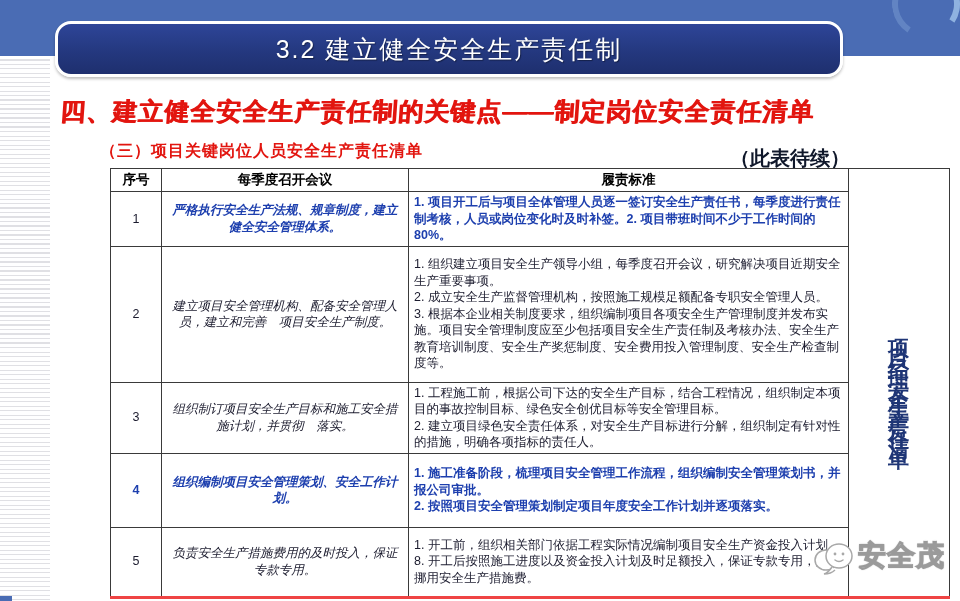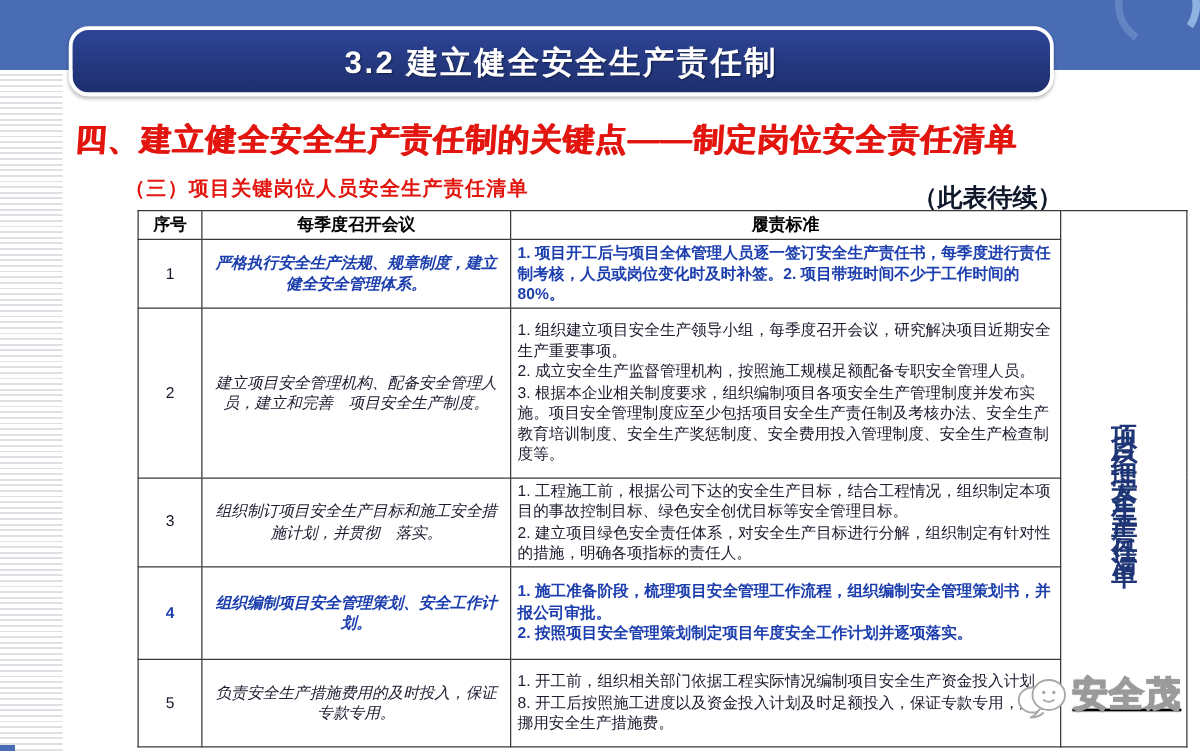--- a/index.html
+++ b/index.html
@@ -14,49 +14,49 @@
   
   .left-stripes{position:absolute;left:0;top:56px;width:50px;height:545px;
                 background:repeating-linear-gradient(180deg,#ffffff 0 3px,#e0e0e4 3px 4.5px);}
   .bottom-accent{position:absolute;left:0;top:596px;width:12px;height:5px;background:#4a6cb4;}
 
   
   .title-bar{position:absolute;left:55px;top:21px;width:788px;height:56px;
              background:linear-gradient(180deg,#2e4598 0%,#24387f 55%,#1e2f6e 100%);
              border:3px solid #ffffff;border-radius:16px;box-shadow:0 2px 3px rgba(0,0,0,.25);
              display:flex;align-items:center;justify-content:center;}
-  .title-bar .title{color:#ffffff;font-size:25px;font-weight:bold;letter-spacing:2px;
+  .title-bar .title{color:#ffffff;font-size:25px;font-weight:normal;letter-spacing:2px;
                     text-shadow:1px 1px 1px rgba(0,0,0,.4);}
 
   
   .heading-red{position:absolute;left:60px;top:95px;width:800px;font-size:25px;font-weight:bold;
                color:#e2150f;letter-spacing:1px;transform:skewX(-4deg);
                text-shadow:1px 0 0 #e2150f;white-space:nowrap;}
   .subtitle{position:absolute;left:100px;top:141px;font-size:16px;font-weight:bold;color:#e2150f;
             letter-spacing:1px;white-space:nowrap;}
   .note{position:absolute;right:110px;top:145px;font-size:20px;font-weight:bold;color:#0f172a;white-space:nowrap;}
 
   
   table.resp{position:absolute;left:110px;top:168px;width:840px;border-collapse:collapse;table-layout:fixed;
-             border-bottom:1px solid #ef4444;}
+             border-bottom:3px solid #ef4444;}
   table.resp td,table.resp th{border:1px solid #3a3a3a;padding:2px 5px;font-size:12.5px;line-height:1.32;
              color:#1b1b2e;vertical-align:middle;overflow:hidden;}
   table.resp th{font-size:13.5px;font-weight:bold;text-align:center;padding:2px;color:#000;}
   td.no{text-align:center;font-size:13px;}
   td.content{text-align:center;font-style:italic;}
   td.std{text-align:left;white-space:pre-wrap;}
   .c-blue{color:#1d3fae !important;font-weight:bold;}
   tr.h-head{height:23px;} tr.h-r1{height:42px;} tr.h-r2{height:136px;}
   tr.h-r3{height:70px;} tr.h-r4{height:74px;} tr.h-r5{height:70px;}
   td.side-cell{vertical-align:middle;text-align:center;padding:0;}
   .side-text{writing-mode:vertical-rl;text-orientation:upright;margin:0 auto;
              font-size:21px;font-weight:bold;color:#1e3576;letter-spacing:10px;line-height:1;}
 
   
-  .watermark{position:absolute;left:812px;top:534px;display:flex;align-items:center;z-index:5;text-decoration:underline;}
+  .watermark{position:absolute;left:812px;top:534px;display:flex;align-items:center;z-index:5;}
   .watermark .wm-text{font-size:28px;font-weight:bold;color:#ffffff;letter-spacing:1px;
       -webkit-text-stroke:1.2px #9a9a9a;
       text-shadow:0 0 1px #9a9a9a,0 0 2px #b5b5b5;}
   .wm-icon{width:44px;height:44px;margin-right:2px;flex:0 0 auto;}
 </style>
 </head>
 <body>
 
 <div class="slide">
 

